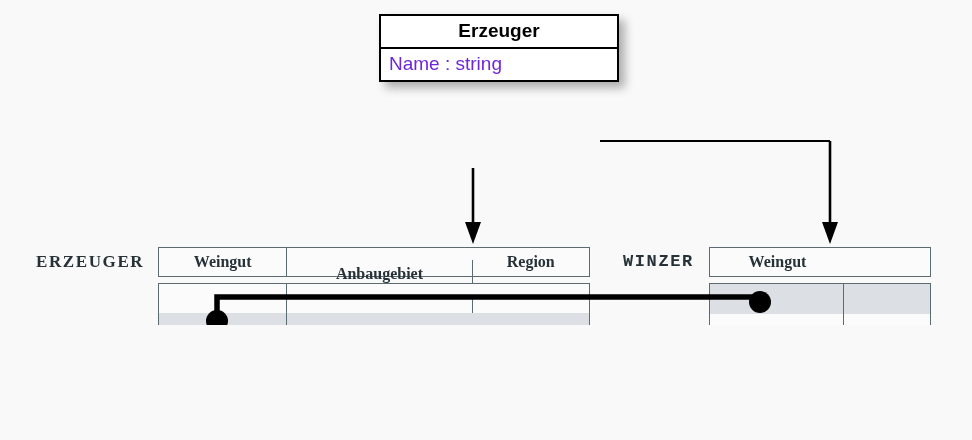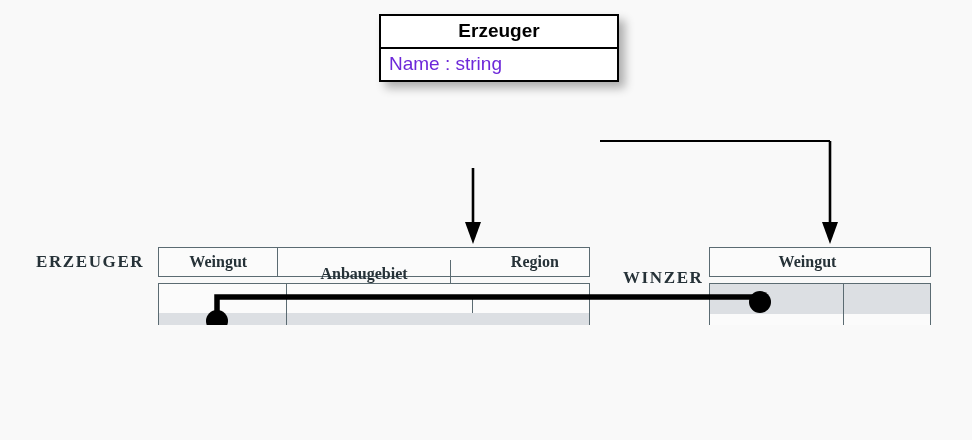--- a/index.html
+++ b/index.html
@@ -53,21 +53,21 @@
   .tbl-label {
     position: absolute;
     font-family: "Liberation Serif", serif;
     font-weight: bold;
     font-size: 17px;
     letter-spacing: 1.6px;
     color: #263238;
     white-space: nowrap;
   }
   #erzeuger-label { left: 36px; top: 252px; }
-  #winzer-label   { left: 623px; top: 268px; }
+  #winzer-label   { left: 623px; top: 252px; font-family: Liberation Mono, monospace; }
 
   
   .rel-head, .rel-body {
     position: absolute;
     border: 1px solid #5b6b72;
     background: #fbfbfb;
     box-sizing: border-box;
     display: flex;
   }
   .rel-head { height: 30px; }
@@ -76,21 +76,21 @@
     align-items: center;
     justify-content: center;
     font-family: Liberation Serif, serif;
     font-weight: bold;
     font-size: 16px;
     color: #263238;
     border-right: 1px solid #5b6b72;
     box-sizing: border-box;
     height: 100%;
   }
-  .hcell:last-child { border-right: none; margin-left: 30px; }
+  .hcell:last-child { border-right: none; }
 
   .rel-body { flex-direction: column; padding: 0; }
   .brow {
     display: flex;
     width: 100%;
     box-sizing: border-box;
   }
   .brow.shaded { background: #dcdfe3; }
   .bcell {
     border-right: 1px solid #5b6b72;

